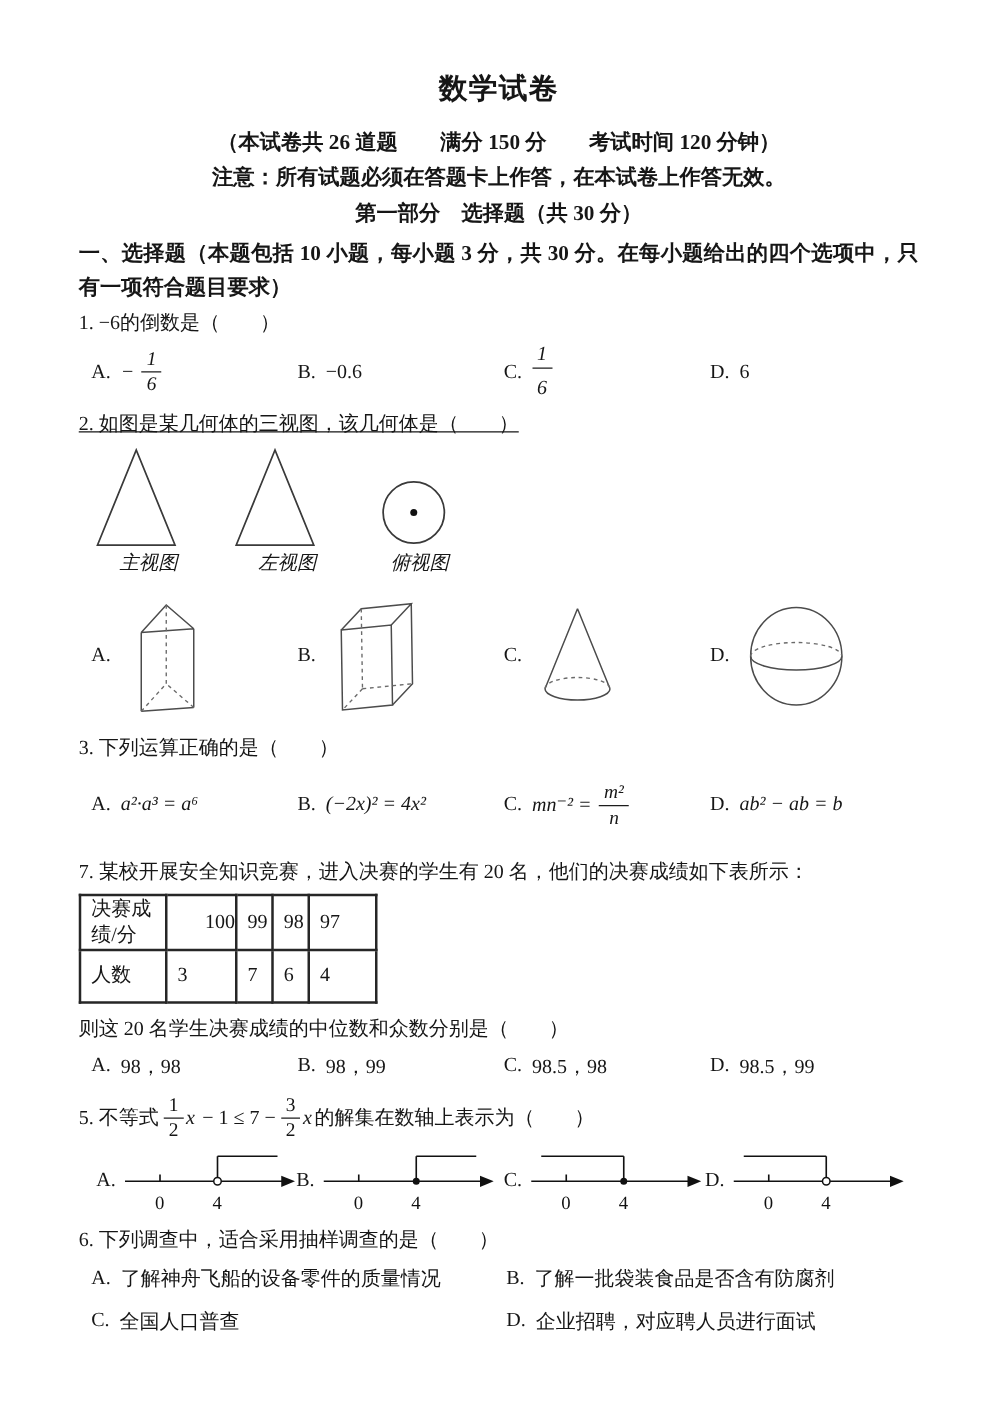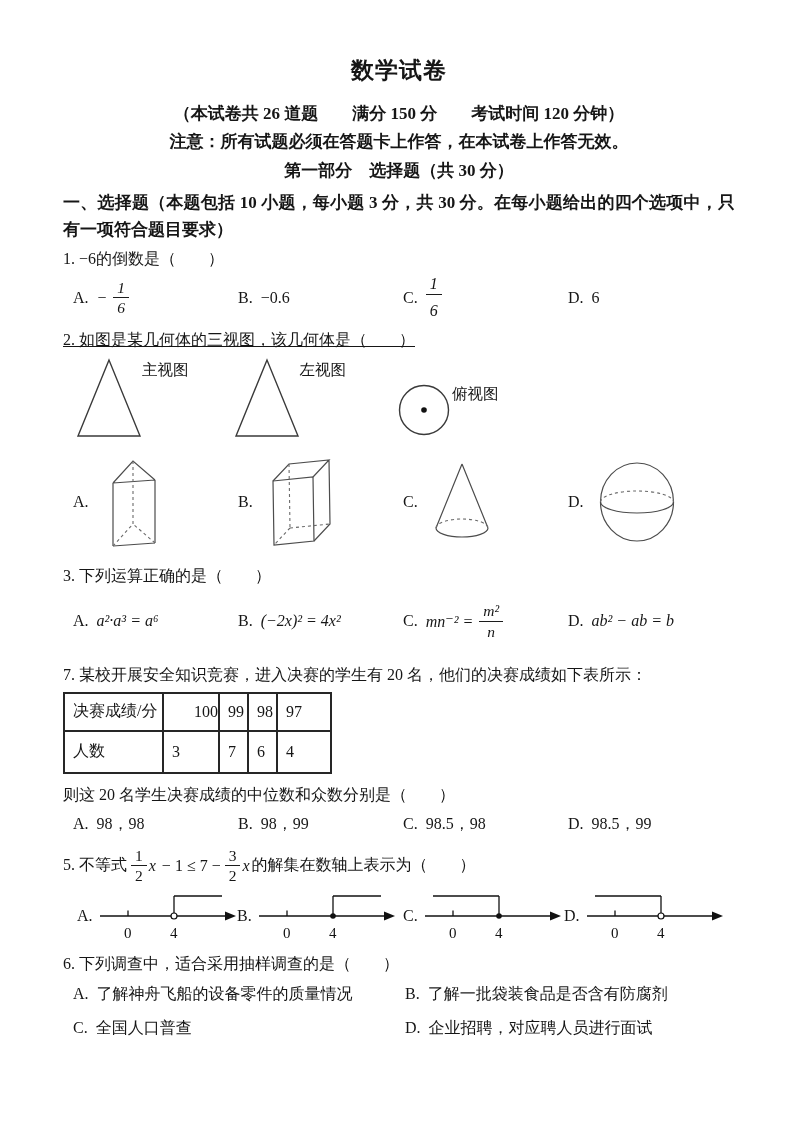--- a/index.html
+++ b/index.html
@@ -26,31 +26,31 @@
   .q3-opts { margin-top:4px; min-height:60px; }
   .q4-opts { margin-top:8px; }
 
   .frac { display:inline-flex; flex-direction:column; align-items:center;
           font-size:15.5px; line-height:1.12; }
   .frac .fnum { padding:0 4px 1px; border-bottom:1.4px solid #1c1c1c; }
   .frac .fden { padding-top:1px; }
   .formula { font-style:italic; font-size:16px; display:flex; align-items:center; gap:6px; }
 
   .views { display:flex; align-items:flex-end; margin-top:8px; padding-left:13px; }
-  .view { display:flex; align-items:flex-start; }
+  .view { display:flex; flex-direction:column; align-items:flex-end;font-style:italic; }
   .v2 { margin-left:45px; } .v3 { margin-left:50px; }
   .view-label { font-size:15.5px; margin-top:2px; }
 
   .shape-row { margin-top:12px; min-height:104px; }
   .shape-opt { display:flex; align-items:center; gap:14px; font-size:16px; }
 
   table.score { border-collapse:collapse; margin-top:6px; table-layout:fixed; }
   table.score td { border:2px solid #262626; font-size:16px; height:38px;
                    padding:0 0 0 8px; box-sizing:border-box; vertical-align:middle; }
-  .cw0{width:99px;} .cw1{width:56px;text-align:right;} .cw2{width:29px;} .cw3{width:29px;} .cw4{width:54px;}
+  .cw0{width:69px;} .cw1{width:56px;text-align:right;} .cw2{width:29px;} .cw3{width:29px;} .cw4{width:54px;}
   table.score tr:nth-child(2) td { height:42px; }
 
   .q5line { margin-top:9px; display:flex; align-items:center; font-size:16px; min-height:44px; }
   .q5line .ital { font-style:italic; padding:0 2px; }
 
   .nl-row { display:grid; grid-template-columns:160px 166px 161px 1fr;
             padding-left:14px; align-items:center; min-height:56px; }
   .nl-opt { display:flex; align-items:center; gap:5px; font-size:16px; }
 
   .q6-grid { display:grid; grid-template-columns:332px 1fr; row-gap:13px;

